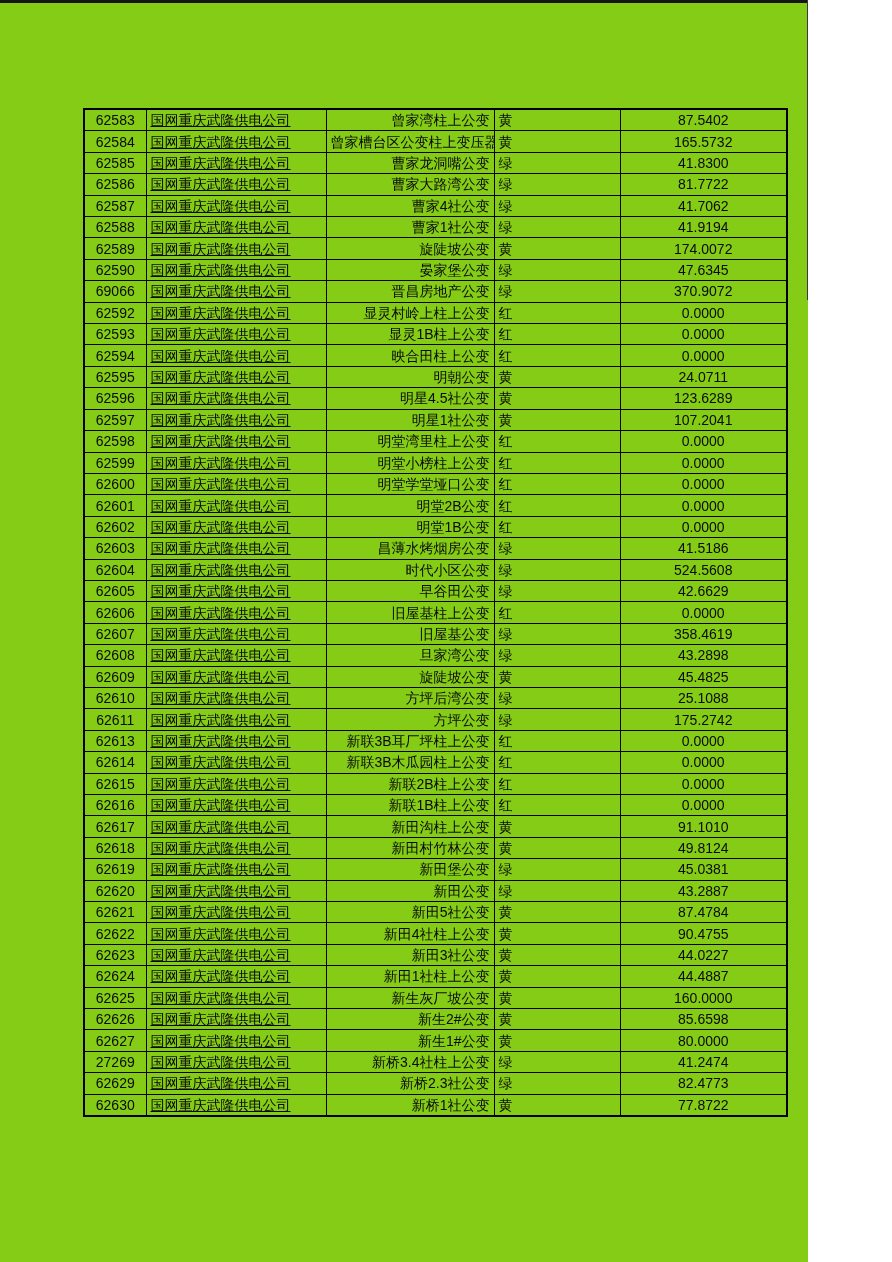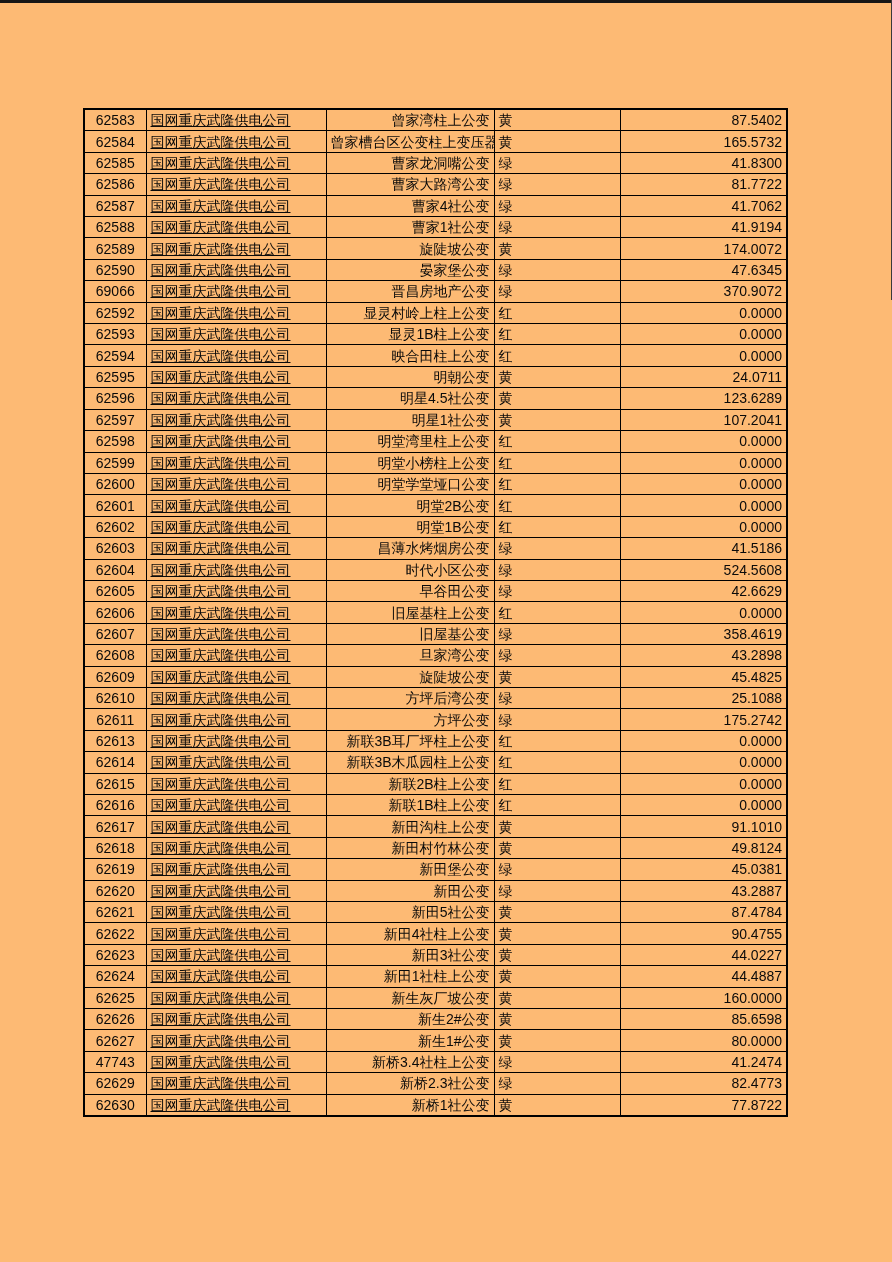--- a/index.html
+++ b/index.html
@@ -1,20 +1,20 @@
 <!DOCTYPE html>
 <html><head>
 <meta charset="utf-8">
 <style>
   html, body { margin: 0; padding: 0; background: #ffffff; }
   .page {
     position: relative;
-    width: 892px;
+    width: 808px;
     height: 1262px;
-    background: #fdba74;
+    background: #84cc16;
     overflow: hidden;
     font-family: "Liberation Sans", "DejaVu Sans", sans-serif;
     color: #0a0a0a;
   }
   .scan-edge-top {
     position: absolute; left: 0; top: 0;
     width: 892px; height: 3px; background: #161616;
   }
   .scan-edge-right {
     position: absolute; right: 0; top: 0;
@@ -35,21 +35,21 @@
     line-height: 20px;
     padding: 0 4px;
     white-space: nowrap;
     overflow: hidden;
     color: #0a0a0a;
   }
   td.c-id     { text-align: center; padding: 0; }
   td.c-company{ text-align: left; text-decoration: underline; }
   td.c-name   { text-align: right; margin-top: 9px; }
   td.c-status { text-align: left; }
-  td.c-value  { text-align: right; padding: 0; border-radius: 7px; }
+  td.c-value  { text-align: center; padding: 0; border-radius: 7px; }
 </style>
 </head>
 <body>
 
 <div class="page">
   <div class="scan-edge-top"></div>
   <div class="scan-edge-right"></div>
 
   <table class="data-table">
     <colgroup>
@@ -362,21 +362,21 @@
           <td class="c-value">85.6598</td>
         </tr>
         <tr>
           <td class="c-id">62627</td>
           <td class="c-company">国网重庆武隆供电公司</td>
           <td class="c-name">新生1#公变</td>
           <td class="c-status">黄</td>
           <td class="c-value">80.0000</td>
         </tr>
         <tr>
-          <td class="c-id">47743</td>
+          <td class="c-id">27269</td>
           <td class="c-company">国网重庆武隆供电公司</td>
           <td class="c-name">新桥3.4社柱上公变</td>
           <td class="c-status">绿</td>
           <td class="c-value">41.2474</td>
         </tr>
         <tr>
           <td class="c-id">62629</td>
           <td class="c-company">国网重庆武隆供电公司</td>
           <td class="c-name">新桥2.3社公变</td>
           <td class="c-status">绿</td>

